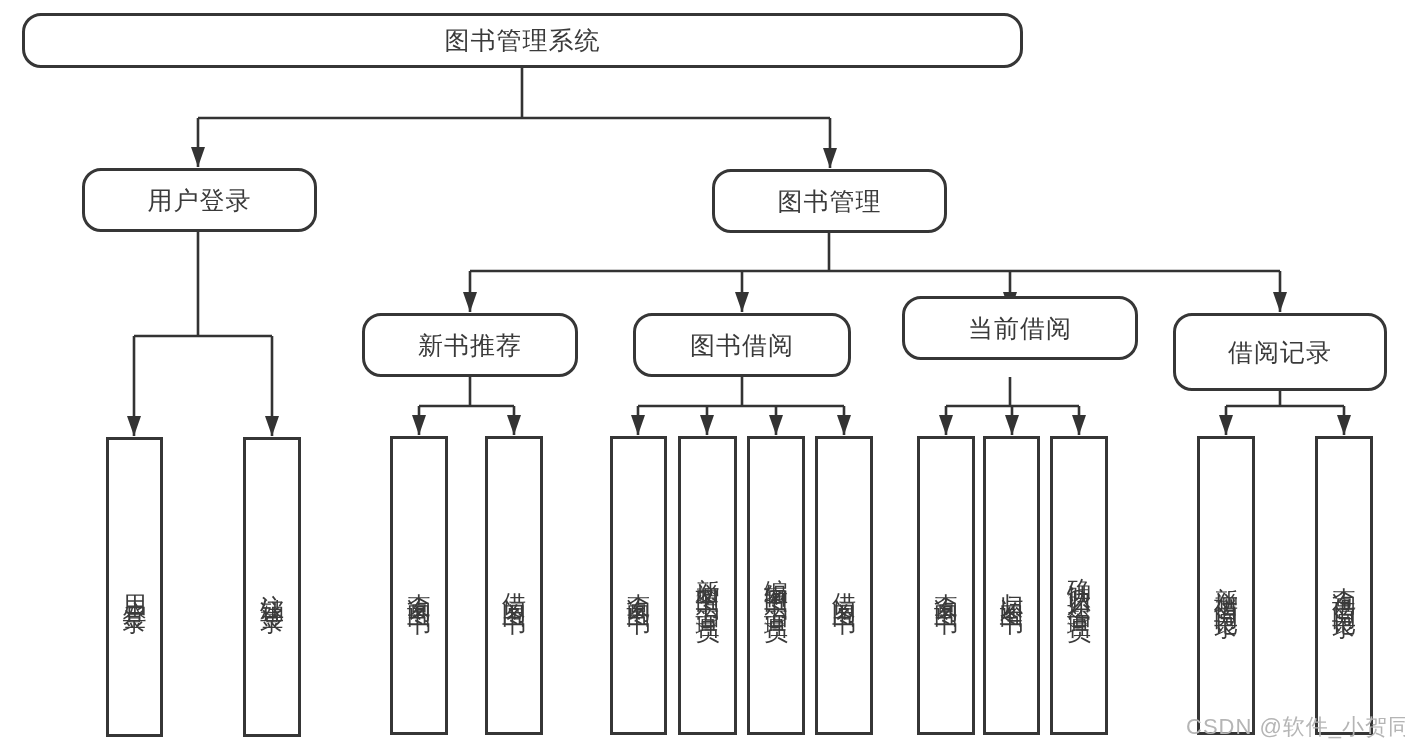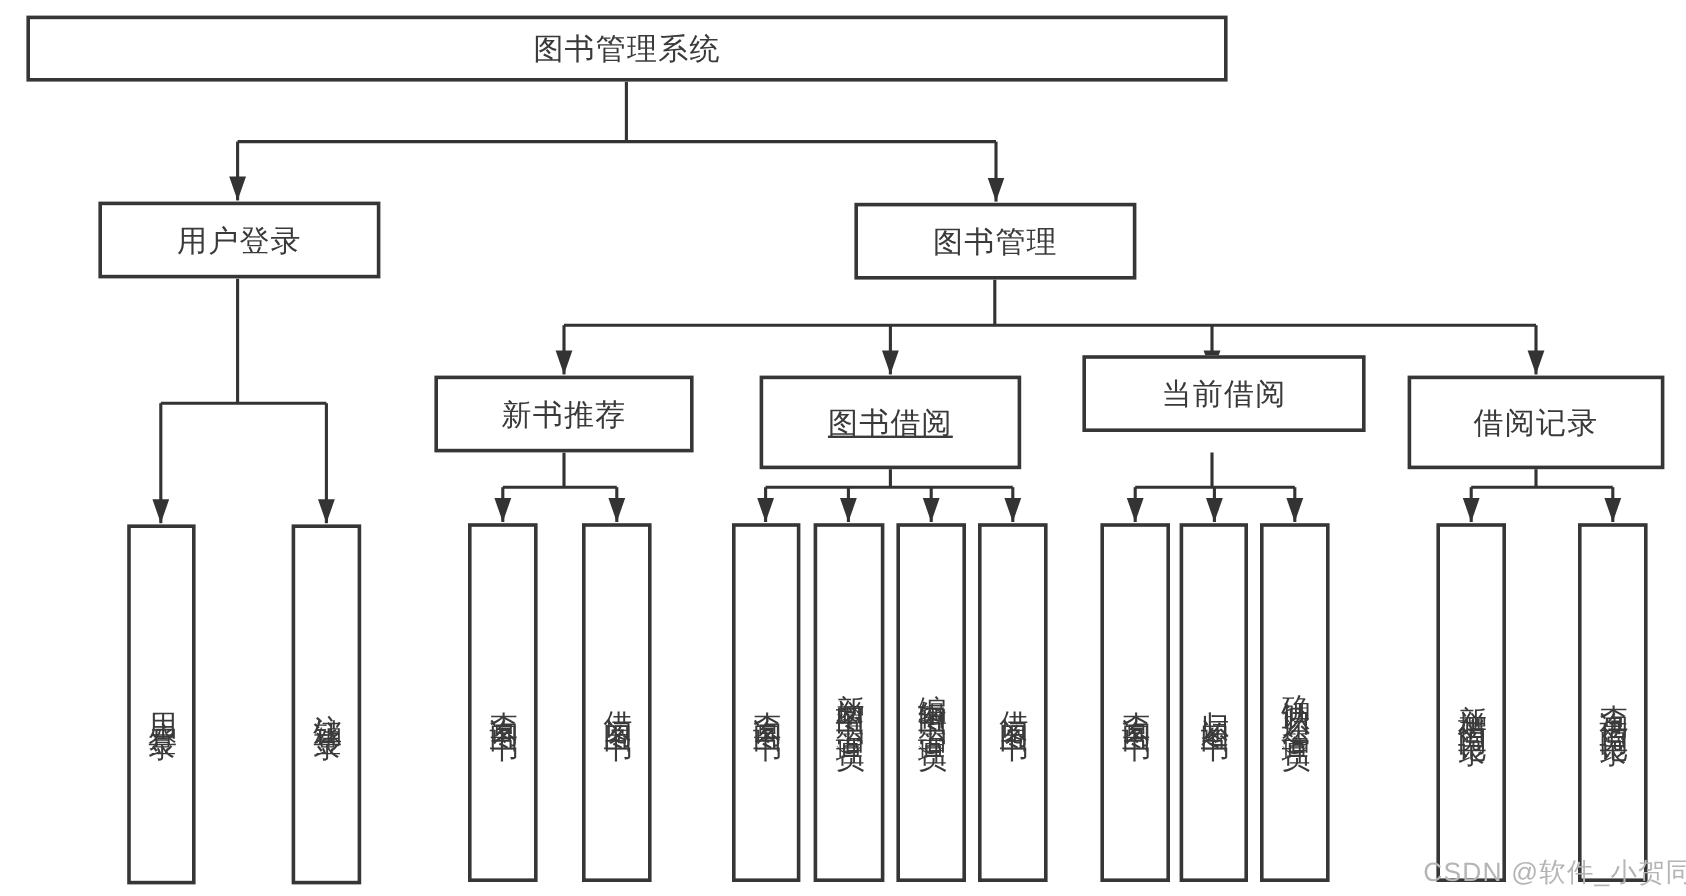--- a/index.html
+++ b/index.html
@@ -25,20 +25,21 @@
     display: flex;
     align-items: center;
     justify-content: center;
     color: #3a3a3a;
     z-index: 2;
   }
   .hbox {
     font-size: 25px;
     letter-spacing: 1px;
     white-space: nowrap;
+    border-radius: 19px;
   }
   .vbox {
     writing-mode: vertical-rl;
     text-orientation: mixed;
     font-size: 24px;
     letter-spacing: 6px;
     line-height: 1;
   }
   .watermark {
     position: absolute;
@@ -91,21 +92,21 @@
     <path d="M1226,406 L1226,435" stroke="#333333" stroke-width="2.6" fill="none" marker-end="url(#arrow)"></path>
     <path d="M1344,406 L1344,435" stroke="#333333" stroke-width="2.6" fill="none" marker-end="url(#arrow)"></path>
   </svg>
 
   <div class="box hbox" style="left:22px; top:13px; width:1001px; height:55px;">图书管理系统</div>
 
   <div class="box hbox" style="left:82px; top:168px; width:235px; height:64px;">用户登录</div>
   <div class="box hbox" style="left:712px; top:169px; width:235px; height:64px;">图书管理</div>
 
   <div class="box hbox" style="left:362px; top:313px; width:216px; height:64px;">新书推荐</div>
-  <div class="box hbox" style="left:633px; top:313px; width:218px; height:78px;text-decoration:underline;">图书借阅</div>
+  <div class="box hbox" style="left:633px; top:313px; width:218px; height:64px;">图书借阅</div>
   <div class="box hbox" style="left:902px; top:296px; width:236px; height:64px;">当前借阅</div>
   <div class="box hbox" style="left:1173px; top:313px; width:214px; height:78px;">借阅记录</div>
 
   <div class="box vbox" style="left:106px; top:437px; width:57px; height:300px;">用户登录</div>
   <div class="box vbox" style="left:243px; top:437px; width:58px; height:300px;">注销登录</div>
 
   <div class="box vbox" style="left:390px; top:436px; width:58px; height:299px;">查询图书</div>
   <div class="box vbox" style="left:485px; top:436px; width:58px; height:299px;">借阅图书</div>
 
   <div class="box vbox" style="left:610px; top:436px; width:57px; height:299px;">查询图书</div>

